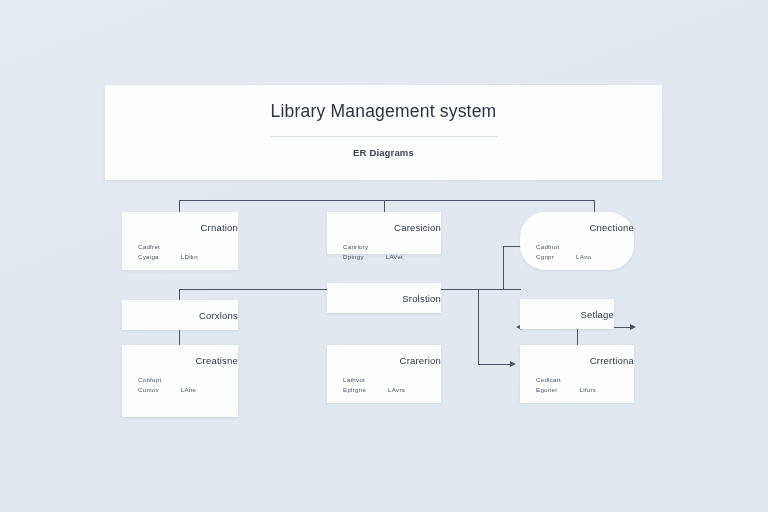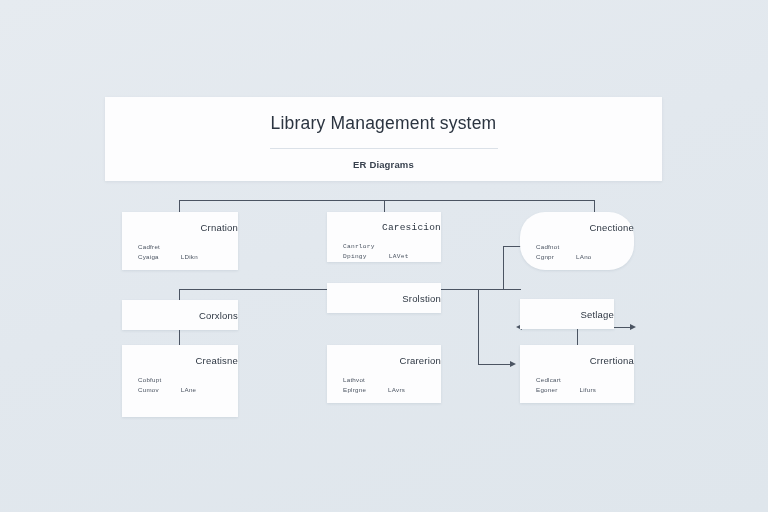--- a/index.html
+++ b/index.html
@@ -19,23 +19,23 @@
     position: relative;
     width: 768px;
     height: 512px;
     background: linear-gradient(160deg, #e6ebf0 0%, #e2e8ee 45%, #dfe6ec 100%);
   }
 
   
   .header-card {
     position: absolute;
     left: 105px;
-    top: 97px;
+    top: 85px;
     width: 557px;
-    height: 84px;
+    height: 95px;
     background: #fdfdfe;
     box-shadow: 0 1px 3px rgba(80,100,120,0.10);
   }
   .header-title {
     position: absolute;
     left: 0;
     right: 0;
     top: 16px;
     text-align: center;
     font-size: 17.5px;
@@ -159,21 +159,21 @@
   <div class="line vline" style="left:577px; top:313px; height:32px;"></div>
 
   <div id="nodes-layer">
       <div class="node" style="left: 122px; top: 212px; width: 116px; height: 58px;">
         <div class="node-title">Crnation</div>
         <div class="node-attrs">
           <div class="attr-row"><span class="a1">Cadfret</span></div>
           <div class="attr-row"><span class="a1">Cyaiga</span><span class="a2">LDikn</span></div>
         </div>
       </div>
-      <div class="node" style="left: 327px; top: 212px; width: 114px; height: 50px; font-family: Liberation Mono, monospace;">
+      <div class="node" style="left: 327px; top: 212px; width: 114px; height: 42px;">
         <div class="node-title">Caresicion</div>
         <div class="node-attrs">
           <div class="attr-row"><span class="a1">Canrlory</span></div>
           <div class="attr-row"><span class="a1">Dpingy</span><span class="a2">LAVet</span></div>
         </div>
       </div>
       <div class="node" style="left: 520px; top: 212px; width: 114px; height: 58px; border-radius: 25px;">
         <div class="node-title">Cnectione</div>
         <div class="node-attrs">
           <div class="attr-row"><span class="a1">Cadfnot</span></div>

